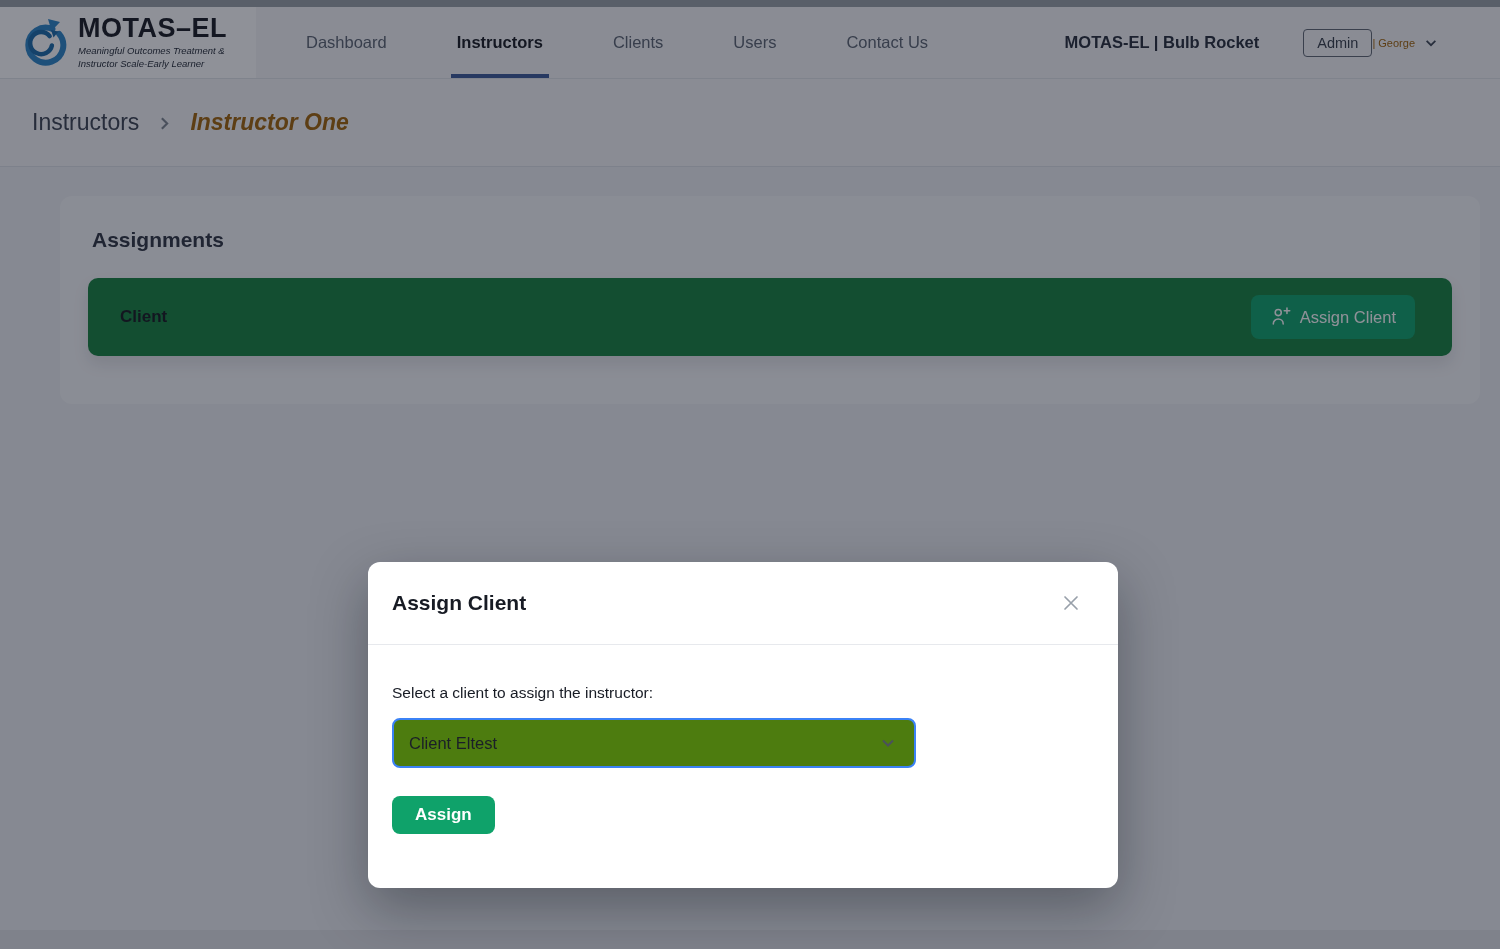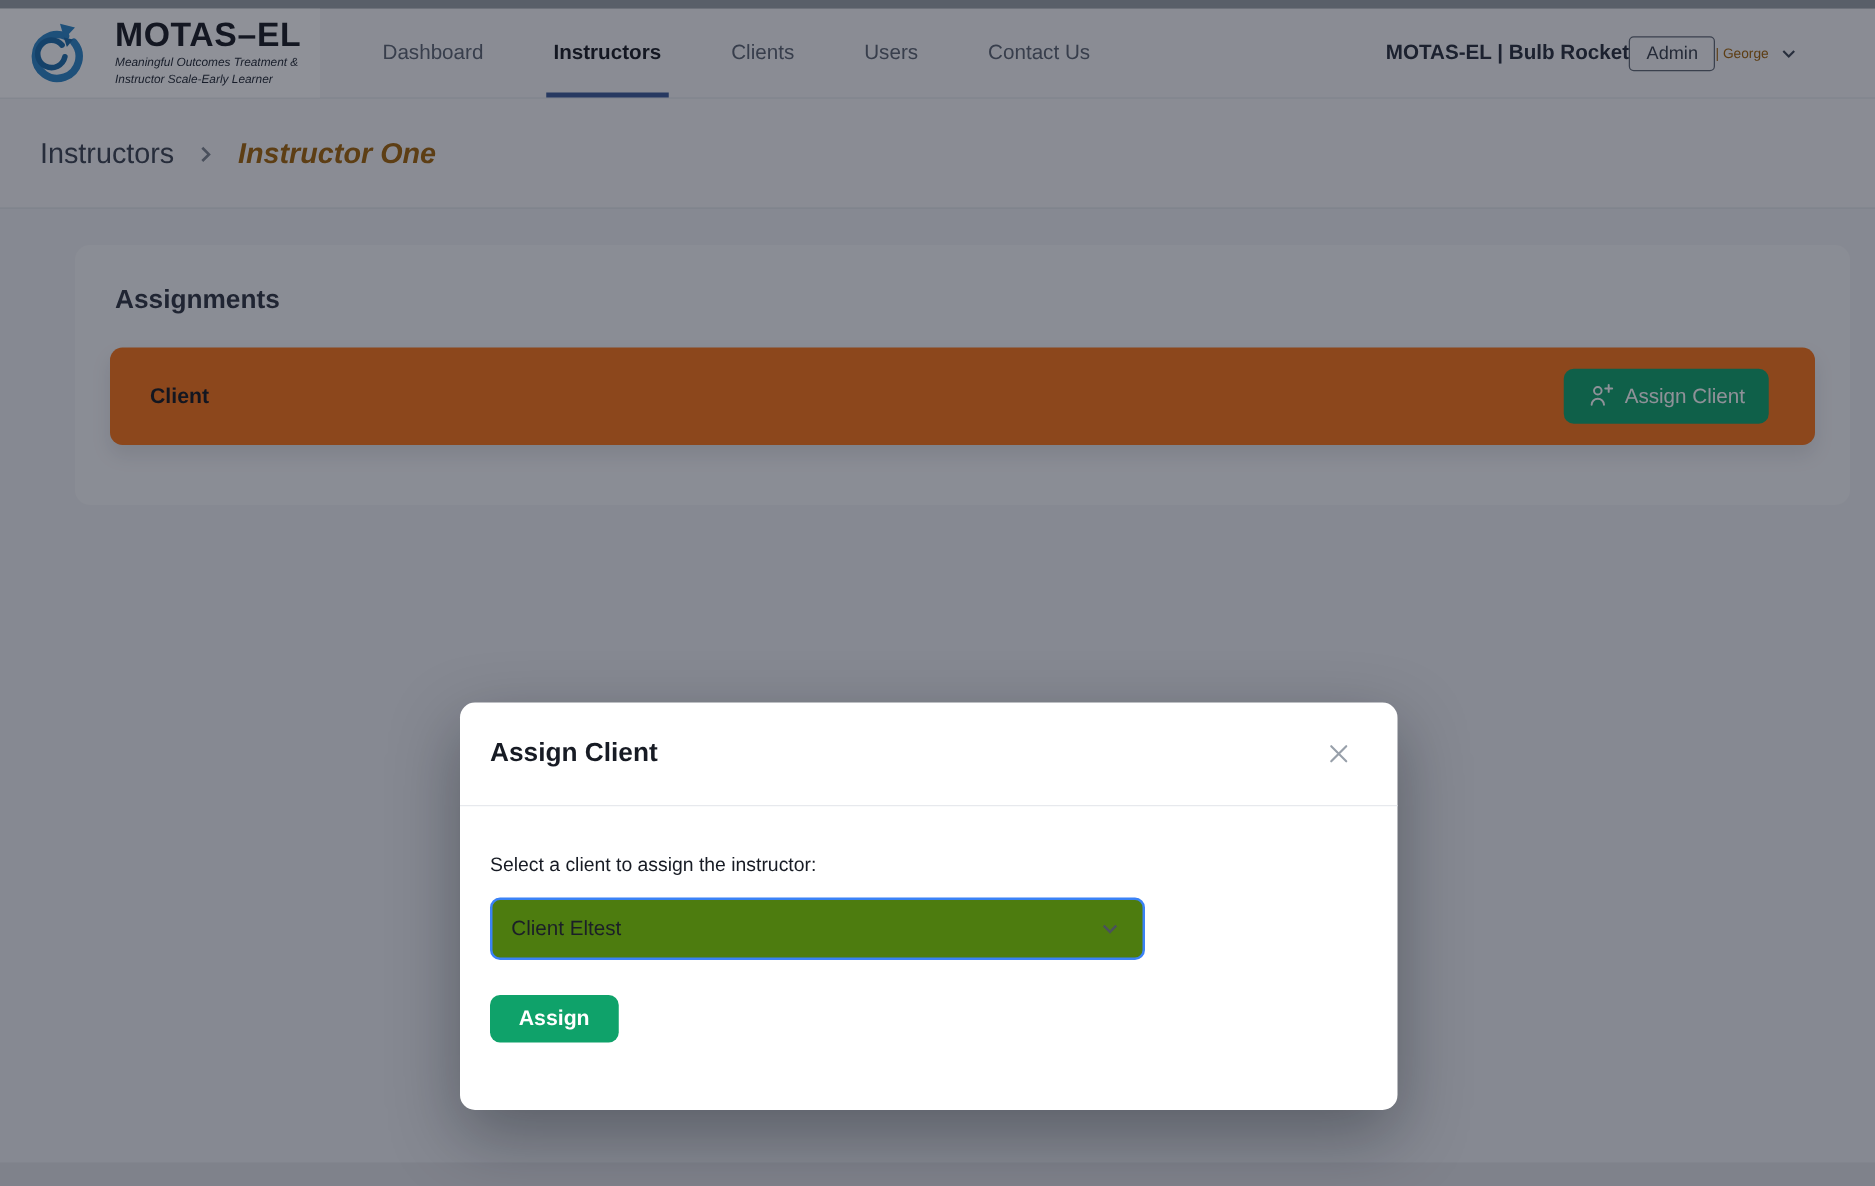--- a/index.html
+++ b/index.html
@@ -13,46 +13,46 @@
     width:1500px;height:949px;position:relative;overflow:hidden;
     background:#e0e3e7;
     font-family:"Liberation Sans", sans-serif;
     -webkit-font-smoothing:antialiased;
   }
   .page{position:absolute;top:0;left:0;width:1500px;height:930px;background:#eef0f3;}
   .top-edge{height:7px;background:#9aa0a6;}
 
   
   .navbar{height:72px;background:#f5f6f8;border-bottom:1px solid #e1e4e8;display:flex;align-items:stretch;}
-  .logo{width:256px;background:#ffffff;display:flex;align-items:center;gap:24px;padding-left:16px;flex:none;}
+  .logo{width:256px;background:#ffffff;display:flex;align-items:center;gap:10px;padding-left:16px;flex:none;}
   .logo-icon{width:52px;height:52px;flex:none;}
   .logo-text{display:flex;flex-direction:column;line-height:1;}
   .brand-name{font-size:27px;font-weight:bold;color:#171a20;letter-spacing:0.5px;}
   .brand-tagline{font-size:9.5px;color:#1e2530;line-height:1.3;margin-top:3px;font-style:italic;}
-  .nav-links{display:flex;margin-left:50px;gap:56px;align-items:stretch;}
+  .nav-links{display:flex;margin-left:50px;gap:70px;align-items:stretch;}
   .nav-link{display:flex;align-items:center;font-size:16.5px;color:#5b6370;cursor:pointer;position:relative;}
   .nav-link.active{color:#171a20;font-weight:600;}
   .nav-link.active::after{content:"";position:absolute;left:-6px;right:-6px;bottom:0;height:4px;background:var(--tab-underline);}
   .header-right{margin-left:auto;display:flex;align-items:center;gap:0;padding-right:62px;}
   .org-label{font-size:16.5px;font-weight:600;color:#262d3a;}
-  .role-badge{border:1px solid #5f6672;border-radius:4px;padding:5px 13px;font-size:14.5px;color:#363d49;}
+  .role-badge{border:1px solid #5f6672;border-radius:4px;padding:5px 13px;font-size:14.5px;color:#363d49;margin-left:44px;}
   .user-menu{display:flex;align-items:center;gap:9px;font-size:11px;color:#a16207;cursor:pointer;}
   .chev{width:14px;height:14px;stroke:#3e4654;stroke-width:2;fill:none;}
 
   
   .breadcrumb-bar{height:88px;background:#f5f6f8;border-bottom:1px solid #dee1e6;display:flex;align-items:center;padding-left:32px;gap:17px;}
   .bc-parent{font-size:23px;color:#3b4250;cursor:pointer;}
   .bc-chevron{width:17px;height:17px;stroke:#7d848f;stroke-width:2;fill:none;margin-top:2px;}
   .bc-current{font-size:23px;color:#a16207;font-weight:600;font-style:italic;}
 
   
   .main{padding:29px 20px 0;margin-left:40px;}
   .card{background:#f6f7f9;border-radius:12px;height:208px;padding:30px 28px;}
   .card-title{font-size:21px;font-weight:bold;color:#2e3441;margin:2px 0 26px 4px;}
-  .assign-row{background:#f97316;border-radius:10px;height:78px;display:flex;align-items:center;justify-content:space-between;
+  .assign-row{background:#15803d;border-radius:10px;height:78px;display:flex;align-items:center;justify-content:space-between;
     padding:0 37px 0 32px;box-shadow:0 8px 16px rgba(25,30,40,0.10);}
   .row-label{font-size:17px;font-weight:bold;color:#15181e;}
   .assign-client-btn{background:var(--green);color:#fff;border:none;border-radius:8px;height:44px;padding:0 19px;
     font-size:16.5px;font-family:inherit;display:flex;align-items:center;gap:8px;cursor:pointer;}
   .person-plus{width:22px;height:22px;stroke:#fff;stroke-width:1.7;fill:none;stroke-linecap:round;stroke-linejoin:round;}
 
   
   .overlay{position:absolute;inset:0;background:rgba(16,22,36,0.47);z-index:5;}
   .modal{position:absolute;left:368px;top:562px;width:750px;height:326px;background:#fff;border-radius:12px;z-index:10;
     box-shadow:0 20px 55px rgba(10,14,22,0.35);}

